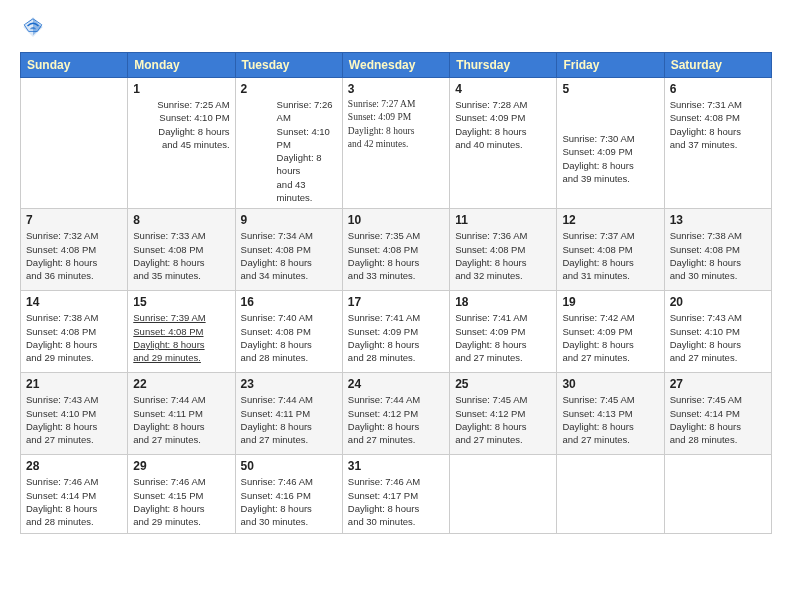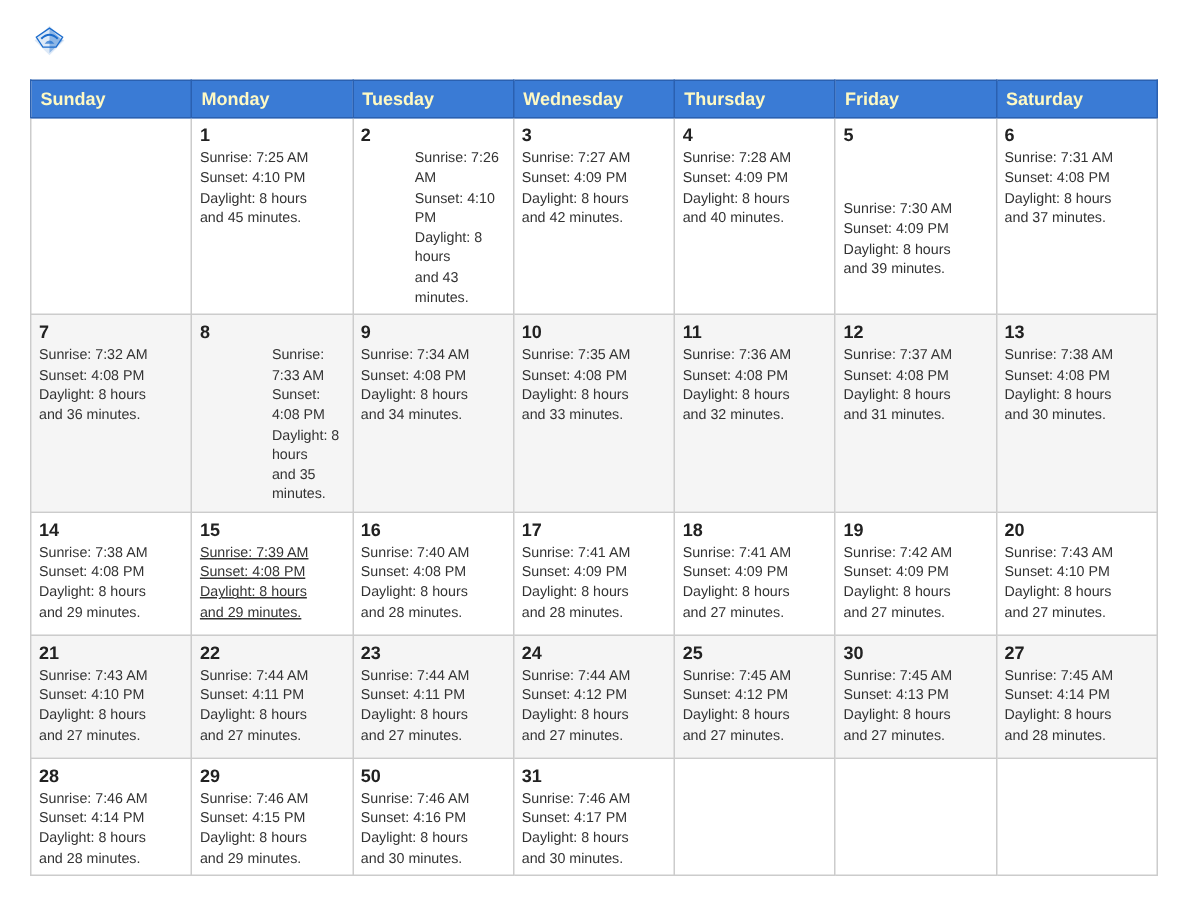--- a/index.html
+++ b/index.html
@@ -133,35 +133,35 @@
           <th>Thursday</th>
           <th>Friday</th>
           <th>Saturday</th>
         </tr>
     </thead>
     <tbody id="calendar-body">
         <tr>
           <td class="empty-cell"></td>
           <td>
             <div class="day-num">1</div>
-            <div class="day-info" style="white-space: pre-line;">Sunrise: 7:25 AM
+            <div class="day-info" style="white-space: pre-line; text-align: right;">Sunrise: 7:25 AM
 Sunset: 4:10 PM
 Daylight: 8 hours
 and 45 minutes.</div>
           </td>
           <td>
             <div class="day-num">2</div>
             <div class="day-info" style="white-space: pre-line; margin-left: 36px;">Sunrise: 7:26 AM
 Sunset: 4:10 PM
 Daylight: 8 hours
 and 43 minutes.</div>
           </td>
           <td>
             <div class="day-num">3</div>
-            <div class="day-info" style="white-space: pre-line;">Sunrise: 7:27 AM
+            <div class="day-info" style="white-space: pre-line; font-family: Liberation Serif, serif;">Sunrise: 7:27 AM
 Sunset: 4:09 PM
 Daylight: 8 hours
 and 42 minutes.</div>
           </td>
           <td>
             <div class="day-num">4</div>
             <div class="day-info" style="white-space: pre-line;">Sunrise: 7:28 AM
 Sunset: 4:09 PM
 Daylight: 8 hours
 and 40 minutes.</div>
@@ -184,21 +184,21 @@
         <tr>
           <td>
             <div class="day-num">7</div>
             <div class="day-info" style="white-space: pre-line;">Sunrise: 7:32 AM
 Sunset: 4:08 PM
 Daylight: 8 hours
 and 36 minutes.</div>
           </td>
           <td>
             <div class="day-num">8</div>
-            <div class="day-info" style="white-space: pre-line; margin-left: 48px;">Sunrise: 7:33 AM
+            <div class="day-info" style="white-space: pre-line;">Sunrise: 7:33 AM
 Sunset: 4:08 PM
 Daylight: 8 hours
 and 35 minutes.</div>
           </td>
           <td>
             <div class="day-num">9</div>
             <div class="day-info" style="white-space: pre-line;">Sunrise: 7:34 AM
 Sunset: 4:08 PM
 Daylight: 8 hours
 and 34 minutes.</div>

